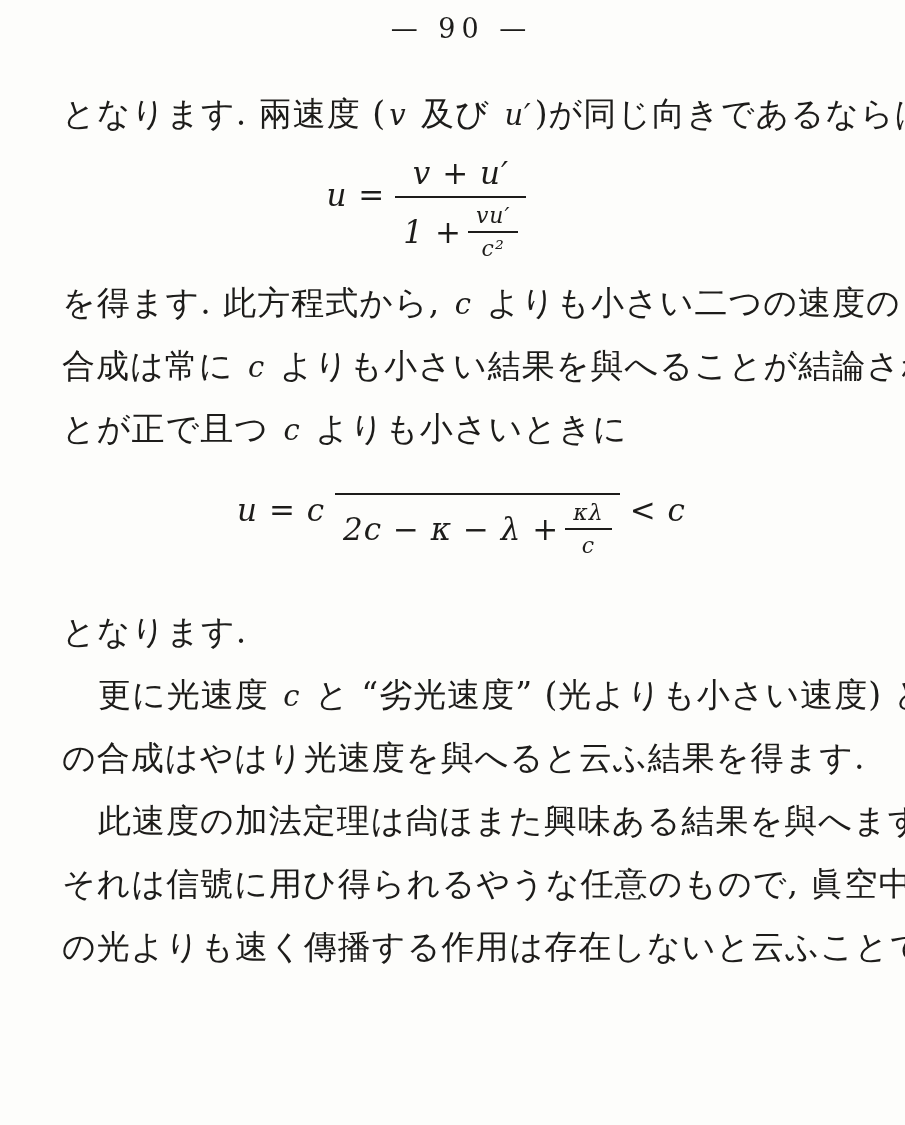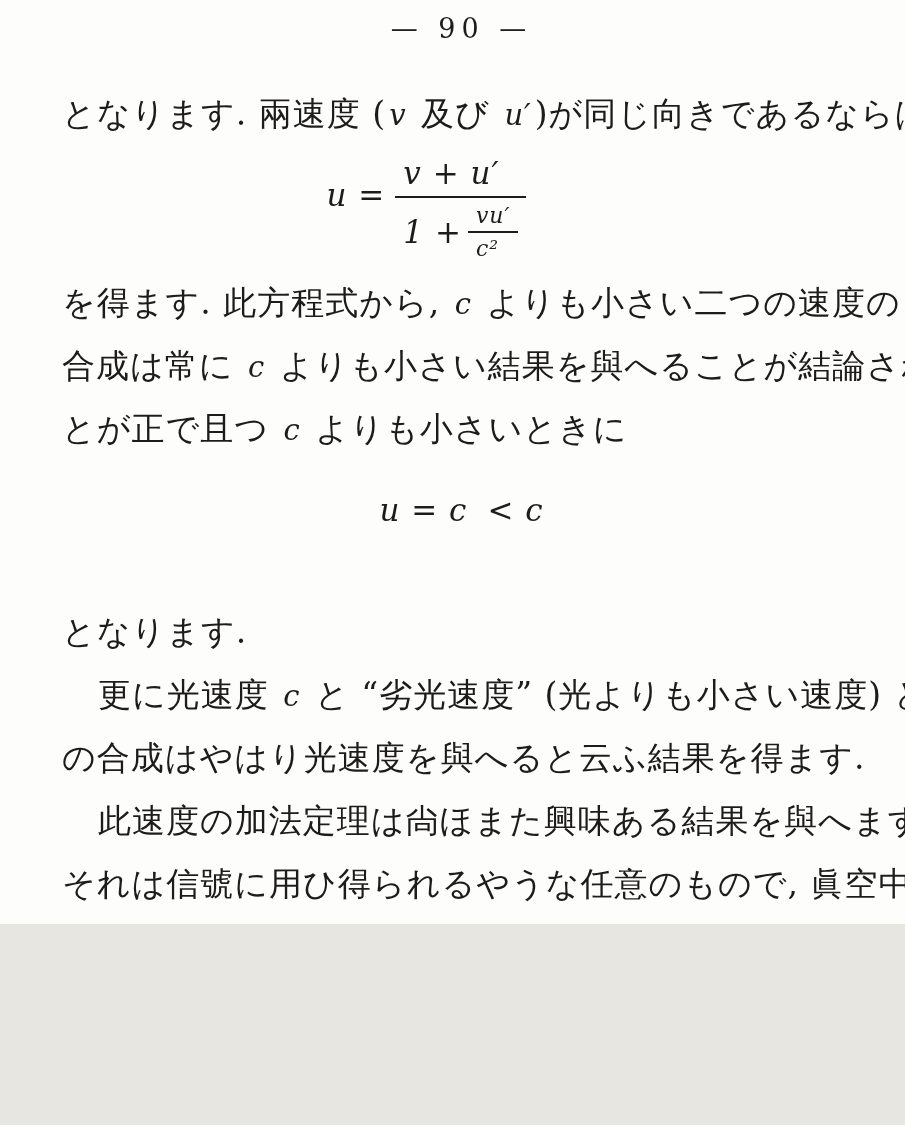--- a/index.html
+++ b/index.html
@@ -3,21 +3,21 @@
 <meta charset="utf-8">
 <style>
   html, body {
     margin: 0;
     padding: 0;
     background: #e8e6e0;
   }
   .page {
     position: relative;
     width: 905px;
-    height: 924px;
+    height: 1125px;
     margin: 0 auto;
     background: #fdfdfb;
     color: #1d1c1a;
     font-family: "DejaVu Serif", "Liberation Serif", serif;
     box-sizing: border-box;
     padding: 12px 44px 0 62px;
     overflow: hidden;
   }
   .page-header {
     text-align: center;
@@ -48,21 +48,21 @@
     align-items: center;
     font-style: italic;
     font-size: 31px;
     letter-spacing: 1px;
   }
   .formula.f1 { height: 126px; padding-right: 60px; }
   .formula.f2 { height: 126px; }
   .frac {
     display: inline-flex;
     flex-direction: column;
-    align-items: flex-start;
+    align-items: center;
     margin: 0 10px;
   }
   .frac .bar {
     align-self: stretch;
     height: 2px;
     background: currentColor;
     margin: 5px 0;
   }
   .frac .num, .frac .den {
     display: flex;
@@ -109,20 +109,28 @@
   <div class="text-block">
       <div class="line"><span class="jp">を得ます.  此方程式から, </span><span class="math">c</span><span class="jp"> よりも小さい二つの速度の</span></div>
       <div class="line"><span class="jp">合成は常に </span><span class="math">c</span><span class="jp"> よりも小さい結果を與へることが結論され</span></div>
       <div class="line"><span class="jp">とが正で且つ </span><span class="math">c</span><span class="jp"> よりも小さいときに</span></div>
     </div>
 
   <div class="formula f2">
     <span class="shift-up">u = c</span>
     <span class="frac">
       <i class="bar"></i>
+      <span class="den">
+        <span>2c − κ − λ +</span>
+        <span class="frac inner">
+          <span class="num">κλ</span>
+          <i class="bar"></i>
+          <span class="den">c</span>
+        </span>
+      </span>
     </span>
     <span class="shift-up">&lt; c</span>
   </div>
 
   <div class="text-block block-gap-3">
       <div class="line"><span class="jp">となります.</span></div>
       <div class="line indent"><span class="jp">更に光速度 </span><span class="math">c</span><span class="jp"> と “劣光速度” (光よりも小さい速度) と</span></div>
       <div class="line"><span class="jp">の合成はやはり光速度を與へると云ふ結果を得ます.</span></div>
       <div class="line indent"><span class="jp">此速度の加法定理は尙ほまた興味ある結果を與へます.</span></div>
       <div class="line"><span class="jp">それは信號に用ひ得られるやうな任意のもので, 眞空中</span></div>

